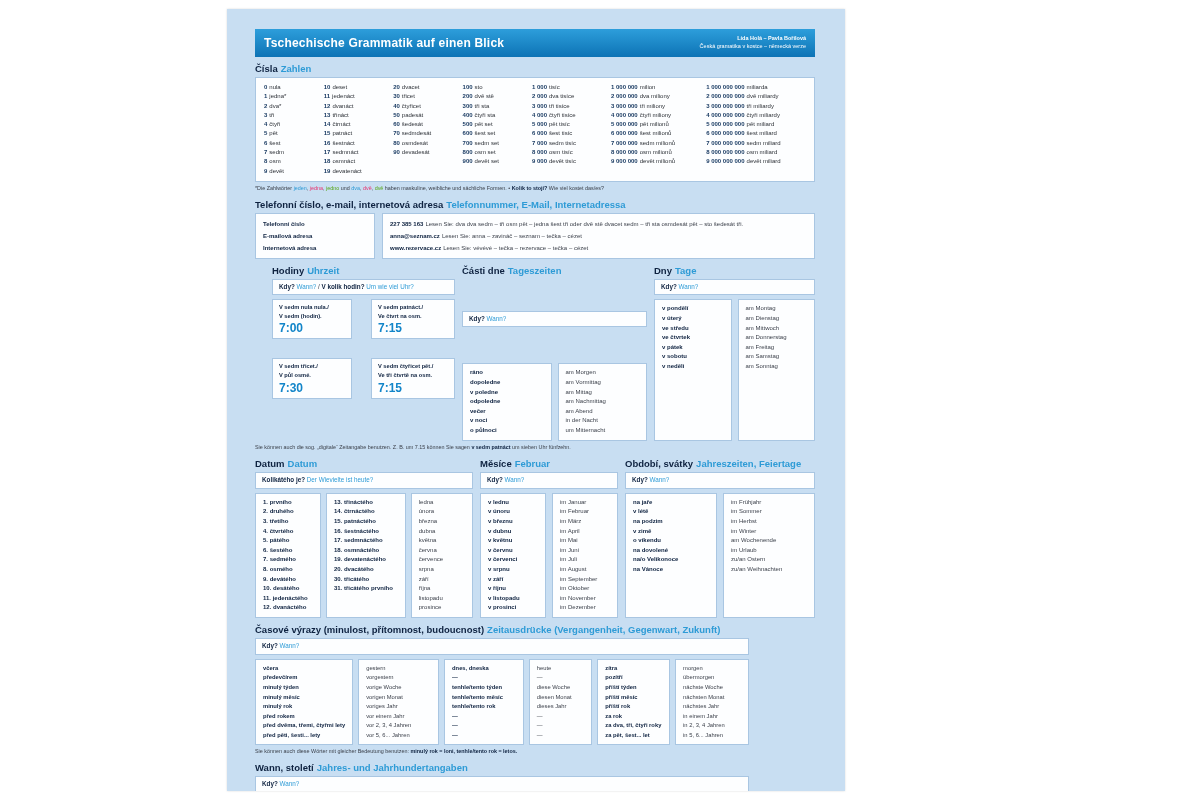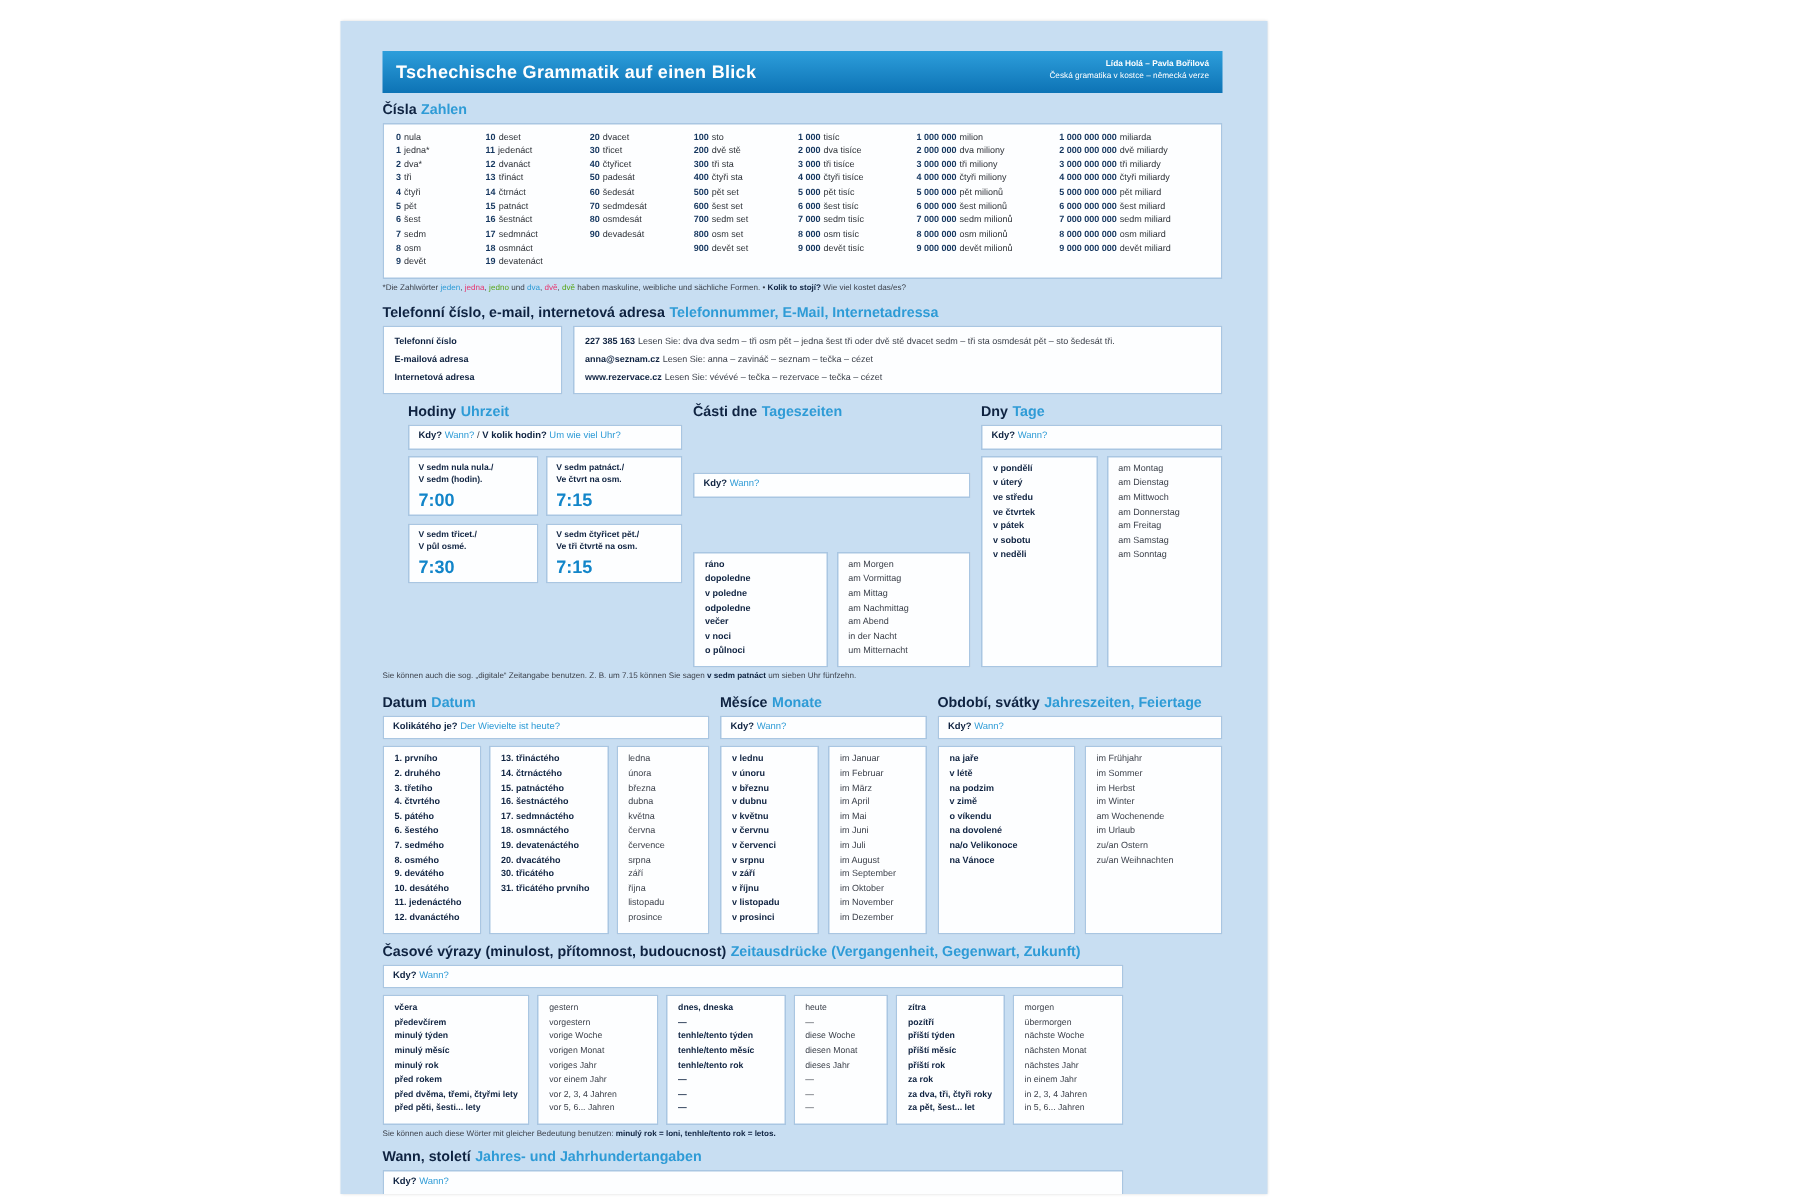--- a/index.html
+++ b/index.html
@@ -1,17 +1,17 @@
 <!DOCTYPE html>
 <html><head>
 <meta charset="utf-8">
 <style>
   html,body{margin:0;padding:0;}
   body{width:1200px;height:800px;background:#ffffff;font-family:"Liberation Sans",sans-serif;}
-  .canvas{width:1072px;height:800px;display:flex;justify-content:center;overflow:hidden;align-items:center;}
+  .canvas{width:1072px;height:800px;display:flex;justify-content:center;overflow:hidden;}
   .sheet{width:618px;height:782px;margin-top:9px;background:#c8def2;box-sizing:border-box;
          padding:20px 30px 0 28px;overflow:hidden;box-shadow:0 0 2px rgba(0,0,0,.15);}
 
   .titlebar{height:28px;background:linear-gradient(180deg,#2d9edb,#0d73b5);display:flex;
             justify-content:space-between;align-items:center;padding:0 9px;margin-bottom:3px;}
   .title{color:#fff;font-size:12px;font-weight:bold;letter-spacing:.2px;}
   .authors{color:#fff;font-size:5.5px;text-align:right;line-height:1.45;}
   .authors .a1{font-weight:bold;}
 
   .sec-h{font-size:9.5px;font-weight:bold;margin:6px 0 3px;}
@@ -49,21 +49,21 @@
 
   .row{display:flex;gap:7px;align-items:stretch;}
   .col{display:flex;flex-direction:column;}
   .col-hodiny{width:183px;padding-left:17px;}
   .col-casti{width:185px;gap:32px;}
   .col-dny{flex:1;}
   .col-datum{width:218px;}
   .col-mesice{width:138px;}
   .col-obdobi{flex:1;}
 
-  .hod-grid{display:grid;grid-template-columns:1fr 1.05fr;gap:5px;}
+  .hod-grid{display:grid;grid-template-columns:1fr 1.05fr;gap:19px;}
   .timebox{padding:3px 6px;}
   .timebox .tl{font-size:5.7px;font-weight:bold;color:#0e2240;line-height:1.5;white-space:nowrap;}
   .time{font-size:12px;font-weight:bold;color:#1285c9;margin-top:1px;}
 
   .pairboxes{display:flex;gap:6px;flex:1;}
   .listbox{padding:4px 7px;font-size:6px;line-height:1.6;flex:1;}
   .listbox .cz{font-weight:bold;color:#0e2240;white-space:nowrap;}
   .listbox .de{color:#3a3f49;white-space:nowrap;}
 
   .datum-boxes{display:flex;gap:5px;flex:1;}
@@ -334,21 +334,21 @@
               <div class="de">srpna</div>
               <div class="de">září</div>
               <div class="de">října</div>
               <div class="de">listopadu</div>
               <div class="de">prosince</div>
             </div>
           </div>
       </div>
       <div class="col col-mesice">
         <div class="sec-h">
-          <span class="cs">Měsíce</span><span class="de">Monate</span>
+          <span class="cs">Měsíce</span><span class="de">Februar</span>
         </div>
         <div class="wbox qbox"><span class="seg-b">Kdy?</span><span class="seg-blue"> Wann?</span></div>
         <div class="pairboxes" id="mesice-pairs">
             <div class="wbox listbox">
               <div class="cz">v lednu</div>
               <div class="cz">v únoru</div>
               <div class="cz">v březnu</div>
               <div class="cz">v dubnu</div>
               <div class="cz">v květnu</div>
               <div class="cz">v červnu</div>

